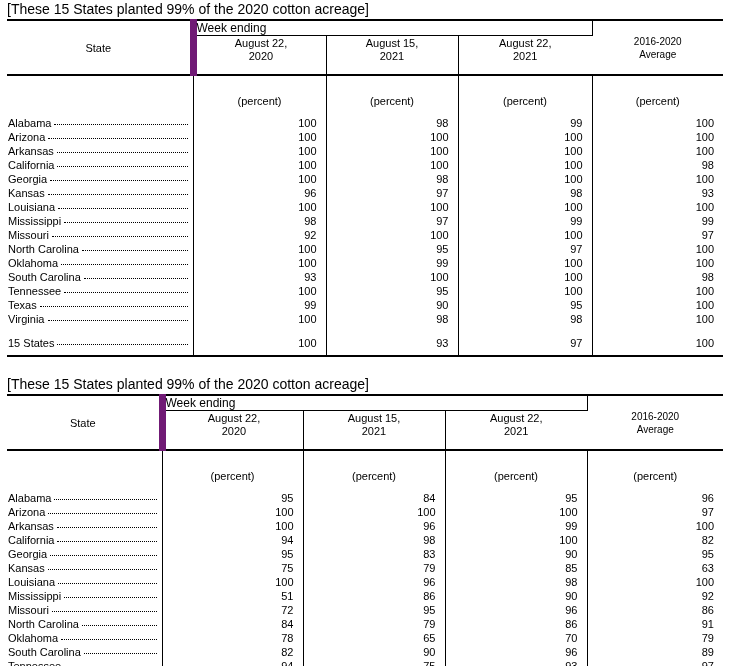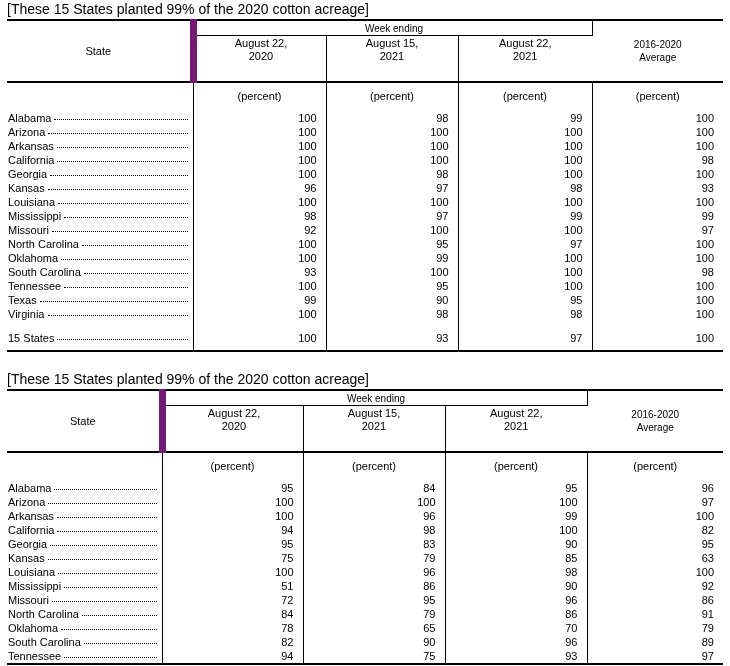--- a/index.html
+++ b/index.html
@@ -11,29 +11,29 @@
   .title{font-size:15px;font-weight:bold;margin:0 0 5px 0;line-height:17px;}
   .note{font-size:14px;margin:0 0 4px 0;line-height:12px;}
   table.t{border-collapse:collapse;table-layout:fixed;width:716px;
           border-top:2px solid #000;border-bottom:2.5px solid #000;font-size:11px;}
   th{font-weight:normal;padding:0;}
   td{padding:0;}
   
   .h-state{border-right:7px solid #701a75;border-bottom:2px solid #000;
            text-align:center;vertical-align:middle;font-size:11px;}
   .h-week{border-bottom:1px solid #000;border-right:1px solid #000;
-          text-align:center;height:14px;font-size:10px;}
+          text-align:left;height:14px;font-size:12px;}
   .h-avg{border-bottom:2px solid #000;text-align:center;vertical-align:middle;
          white-space:pre-line;line-height:13px;font-size:10px;}
   .r-dates th{border-right:1px solid #000;border-bottom:2px solid #000;
               text-align:center;white-space:pre-line;line-height:13px;
-              padding:1px 0 18px 0;font-size:11px;}
+              padding:1px 0 11px 0;font-size:11px;}
   .r-dates th:last-child{border-right:none;}
   .r-units th{border-right:1px solid #000;text-align:center;height:21px;
-              vertical-align:top;padding-top:7px;font-size:11px;}
+              vertical-align:top;padding-top:19px;font-size:11px;}
   .r-units th:last-child{border-right:none;}
   
   tbody td{border-right:1px solid #000;height:13px;line-height:13px;font-size:11px;}
   tbody td:last-child{border-right:none;}
   .c-num{text-align:right;padding-right:9px;}
   .c-state .sw{display:flex;align-items:baseline;}
   .c-state .sn{white-space:nowrap;padding-left:1px;}
   .c-state .leader{flex:1;position:relative;height:11px;}
   .c-state .leader::after{content:"";position:absolute;left:3px;right:5px;bottom:2px;
                           border-bottom:1px dotted #000;}

